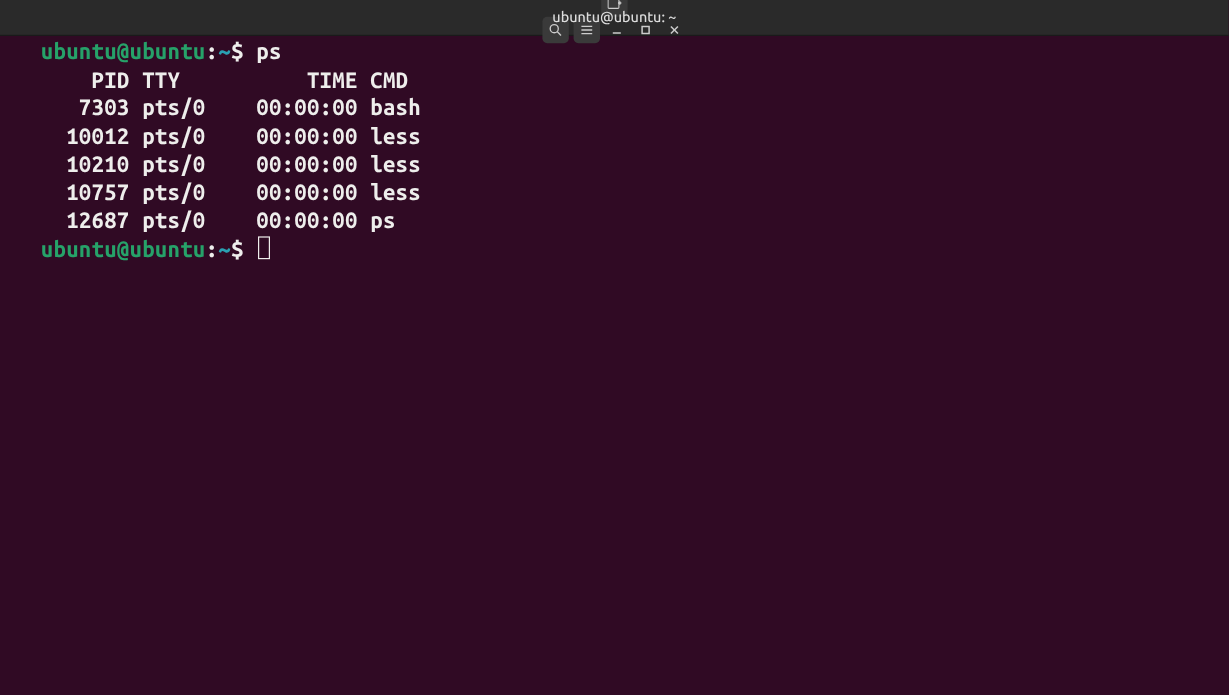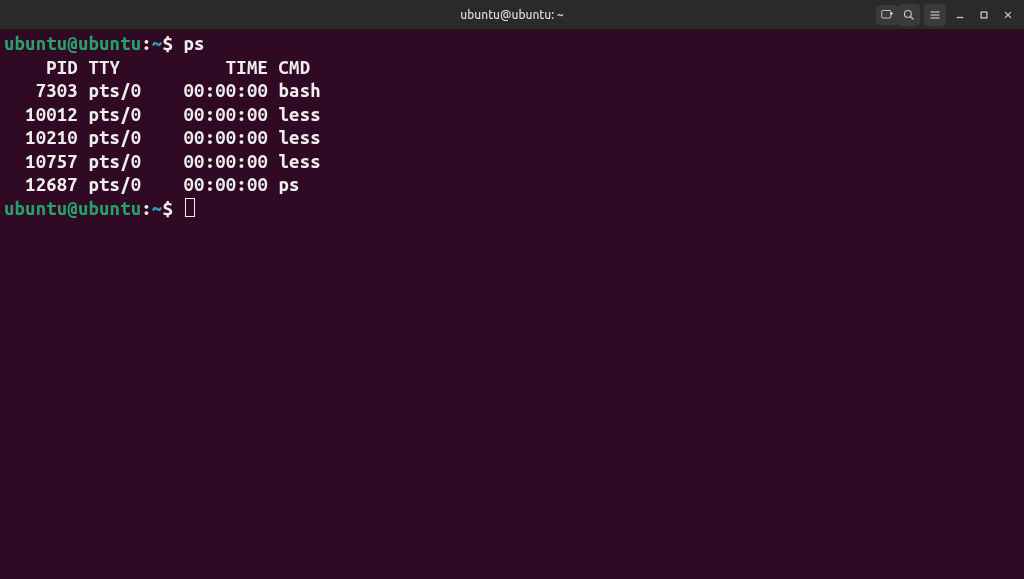--- a/index.html
+++ b/index.html
@@ -12,26 +12,27 @@
       height: 579px;
       background: #300a24;
       font-family: 'Ubuntu Mono', 'DejaVu Sans Mono', 'Consolas', monospace;
       overflow: hidden;
     }
     .titlebar {
       height: 30px;
       background: #2a2a2a;
       display: flex;
       align-items: center;
-      justify-content: flex-end;
+      justify-content: center;
       padding: 0 6px;
       color: #d0d0d0;
       font-family: 'Ubuntu', sans-serif;
       font-size: 12px;
       border-bottom: 1px solid #1a1a1a;
+      flex-direction: column;
     }
     .titlebar-left {
       display: flex;
       align-items: center;
       gap: 8px;
     }
     .titlebar-tab-icon {
       width: 22px;
       height: 20px;
       background: #3a3a3a;
@@ -87,20 +88,21 @@
       height: 12px;
     }
     .terminal-body {
       padding: 2px 4px;
       font-size: 18.5px;
       line-height: 23.5px;
       font-weight: 600;
       white-space: pre;
       color: #eeeeec;
       letter-spacing: 0.2px;
+      margin-left: 30px;
     }
     .prompt-user {
       color: #26a269;
       font-weight: bold;
     }
     .prompt-colon {
       color: #eeeeec;
       font-weight: bold;
     }
     .prompt-path {

